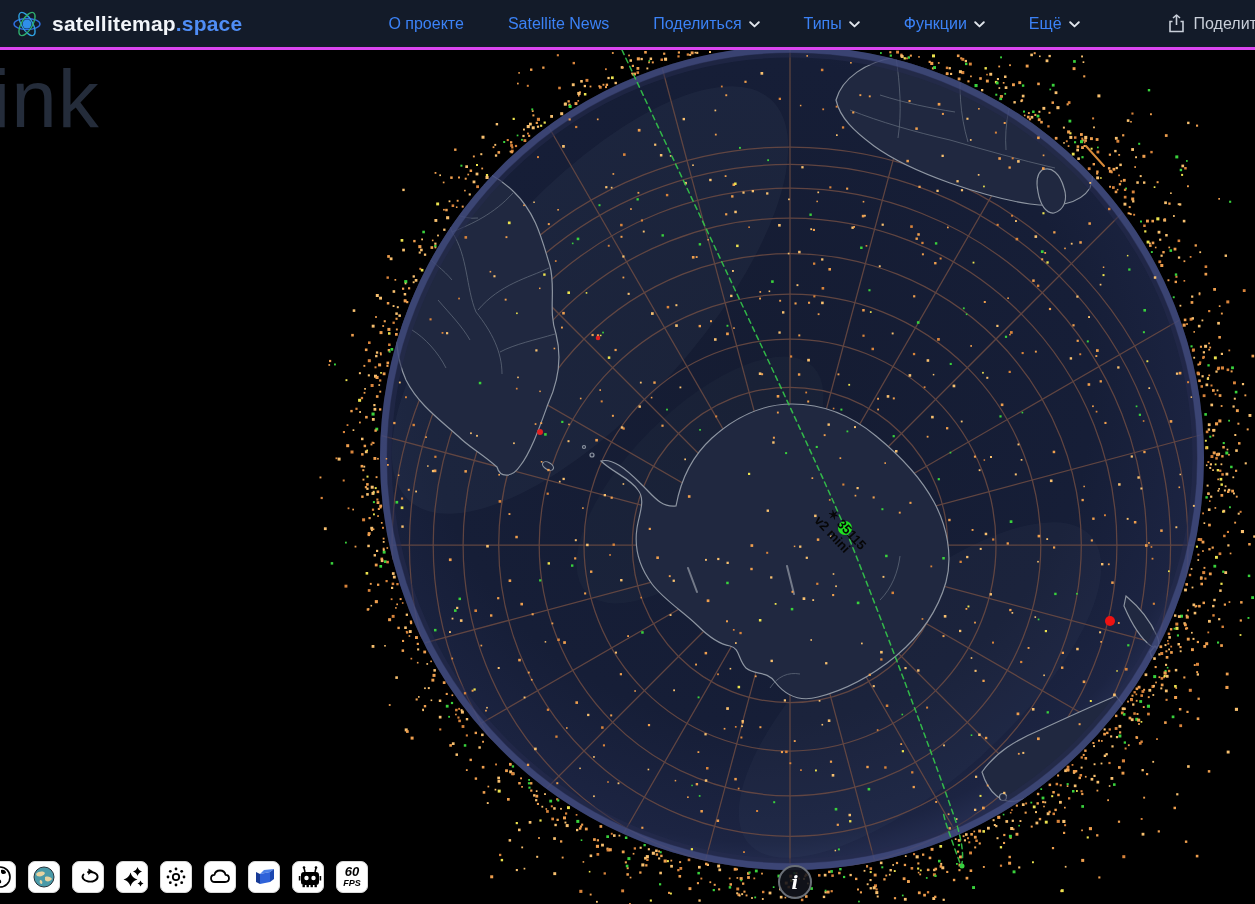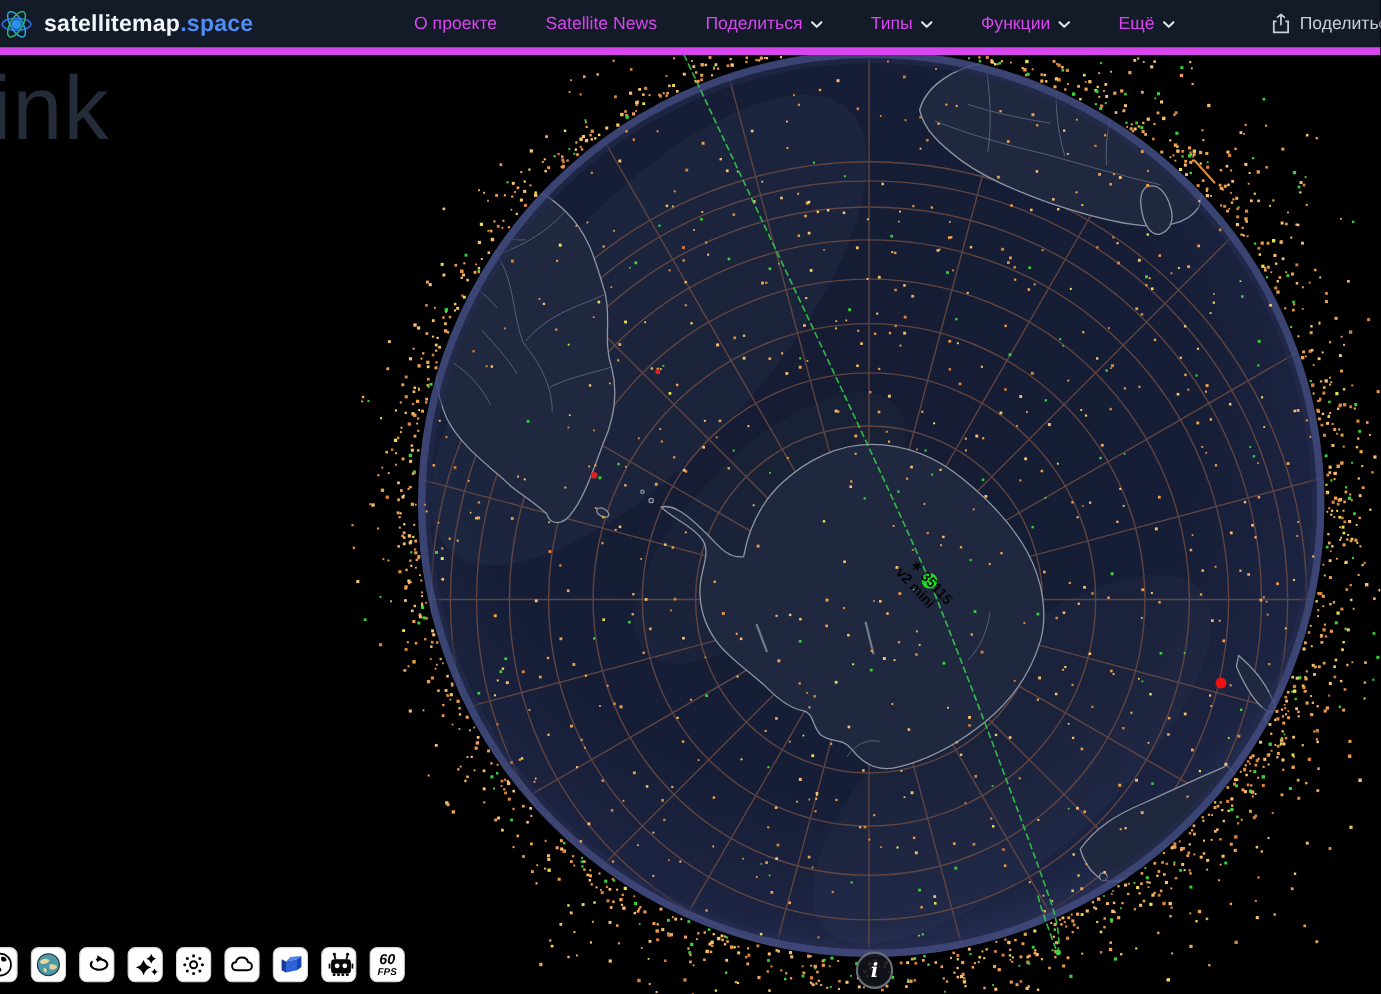--- a/index.html
+++ b/index.html
@@ -1,27 +1,27 @@
 <!DOCTYPE html>
 <html><head>
 <meta charset="utf-8">
 <style>
   * { margin:0; padding:0; box-sizing:border-box; }
   html,body { width:1255px; height:904px; overflow:hidden; background:#000; font-family:"Liberation Sans", sans-serif; }
   #app { position:relative; width:1255px; height:904px; background:#000; }
 
   
   .navbar { position:absolute; top:0; left:0; width:100%; height:50px; background:#131b29;
-            border-bottom:7px solid #d946ef; display:flex; align-items:center; 
+            border-bottom:3px solid #d946ef; display:flex; align-items:center; padding-left:12px;
             z-index:30; white-space:nowrap; }
   .brand { display:flex; align-items:center; gap:10px; }
   .brand-text { font-size:21px; font-weight:700; color:#f2f5f9; letter-spacing:.2px; }
   .brand-text .tld { color:#4f8df5; font-weight:700; }
   .nav-items { display:flex; align-items:center; gap:44px; margin-left:146px; }
-  .nav-item { display:flex; align-items:center; gap:7px; font-size:16px; color:#d946ef; cursor:pointer; }
+  .nav-item { display:flex; align-items:center; gap:7px; font-size:16px; color:#3b82f6; cursor:pointer; }
   .nav-item svg { margin-top:2px; }
   .share-item { margin-left:44px; display:flex; align-items:center; gap:9px; font-size:16px; color:#c9cfd9; cursor:pointer; }
 
   
   .watermark { position:absolute; left:-8px; top:52px; font-size:82px; font-weight:500;
                color:#242c3a; z-index:5; letter-spacing:1px; }
 
   
   #scene { position:absolute; top:0; left:0; z-index:1; }
 

